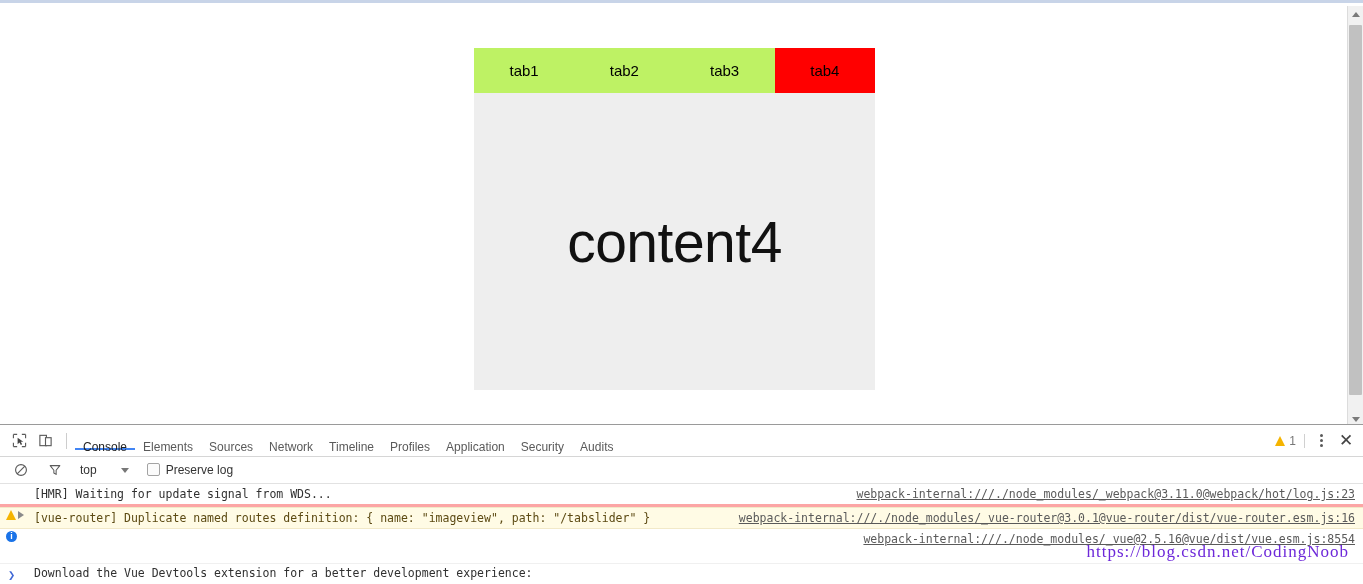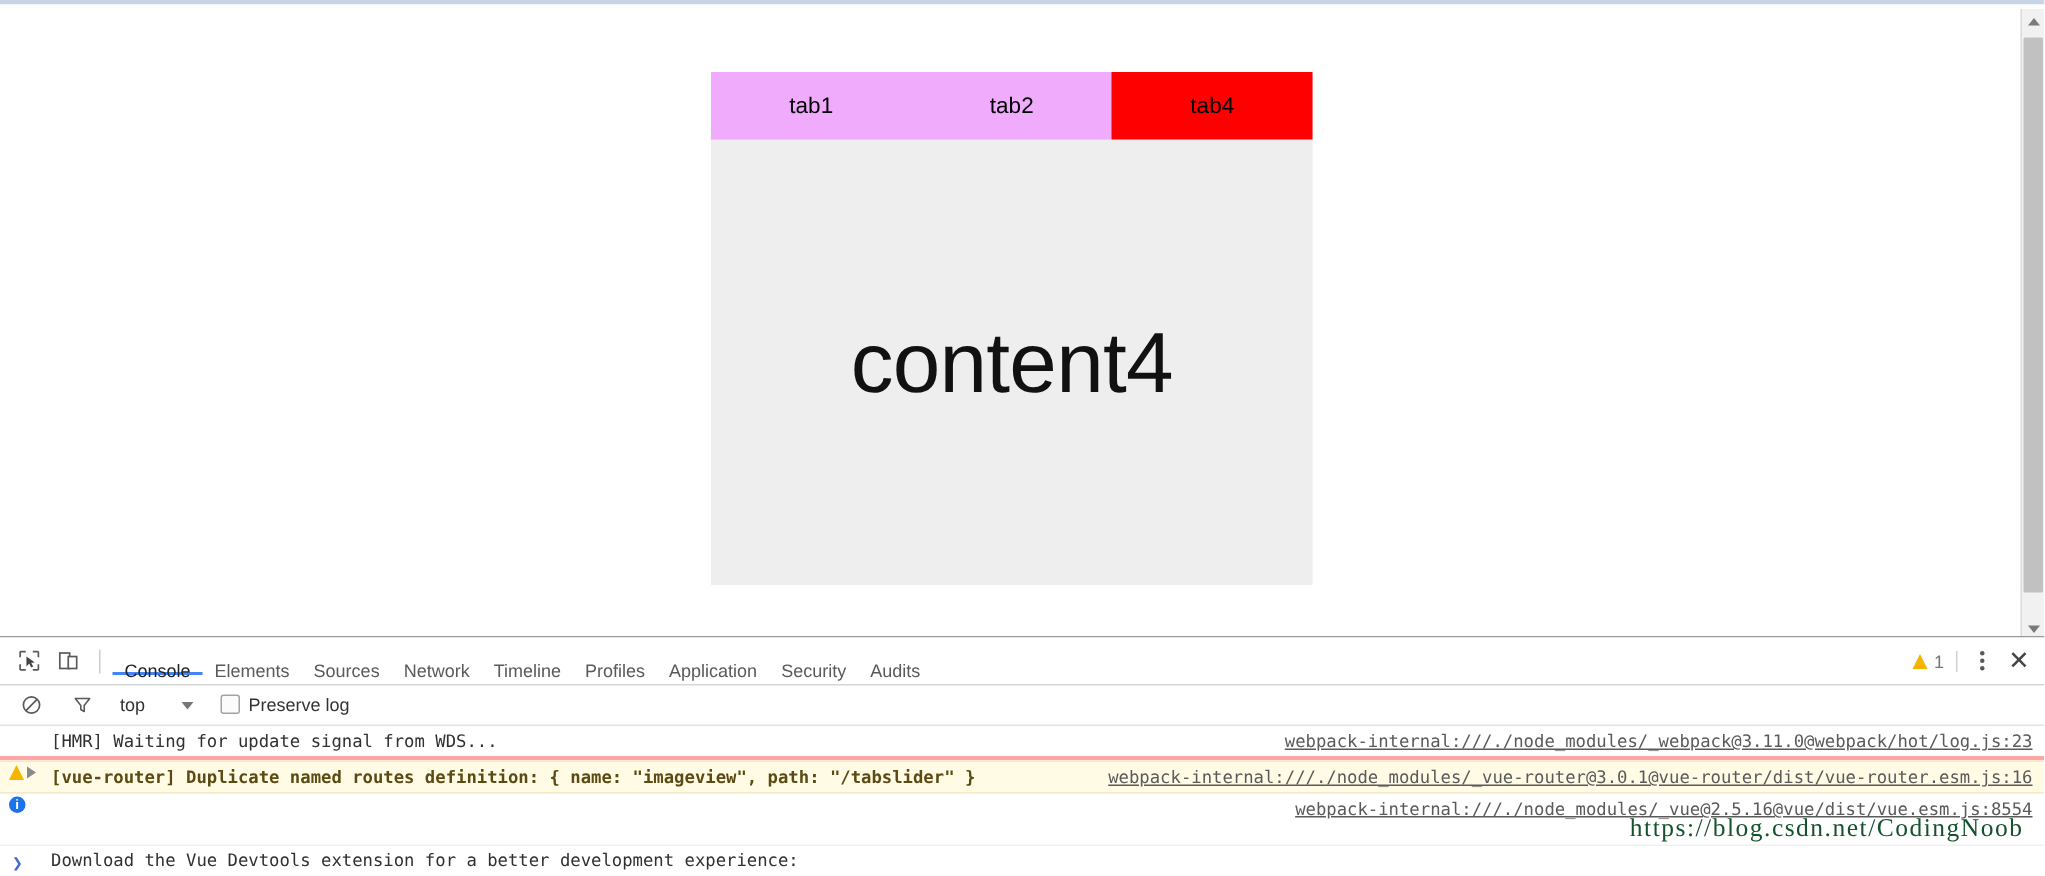--- a/index.html
+++ b/index.html
@@ -47,21 +47,21 @@
     height: 45px;
     background: #cccccc;
   }
   .tab {
     flex: 1 1 0;
     display: flex;
     align-items: center;
     justify-content: center;
     font-size: 15px;
     color: #000000;
-    background: #f0abfc;
+    background: #bef264;
     cursor: pointer;
     user-select: none;
     font-family: "Liberation Sans", sans-serif;
   }
   .tab.active {
     background: #ff0000;
   }
   .tab-content {
     width: 401px;
     height: 297px;
@@ -281,21 +281,21 @@
     gap: 2px;
     padding-top: 1px;
   }
   .msg-text {
     flex: 1 1 auto;
     color: #303030;
     white-space: pre-wrap;
     line-height: 17px;
     padding-top: 1px;
   }
-  .msg.warning .msg-text { color: #5c4a13; font-weight: bold; }
+  .msg.warning .msg-text { color: #5c4a13; }
   .msg-src {
     flex: 0 0 auto;
     color: #5a5a5a;
     text-decoration: underline;
     padding-right: 8px;
     padding-left: 10px;
     white-space: nowrap;
     line-height: 17px;
     padding-top: 1px;
     cursor: pointer;
@@ -351,39 +351,42 @@
     font-size: 12px;
     font-weight: bold;
   }
 
   .watermark {
     position: absolute;
     right: 14px;
     bottom: 22px;
     font-family: "Liberation Serif", serif;
     font-size: 17px;
-    color: #14532d;
+    color: #6d28d9;
     letter-spacing: 1px;
     user-select: none;
   }
 </style>
 </head>
 <body>
 
 <div class="top-edge"></div>
 
 <div class="viewport">
 
   <div class="tab-widget">
     <div class="tab-bar">
       <div class="tab">
         <span>tab1</span>
       </div>
       <div class="tab">
         <span>tab2</span>
+      </div>
+      <div class="tab">
+        <span>tab3</span>
       </div>
       <div class="tab active">
         <span>tab4</span>
       </div>
     </div>
     <div class="tab-content">
       <span class="content-label">content4</span>
     </div>
   </div>
 

